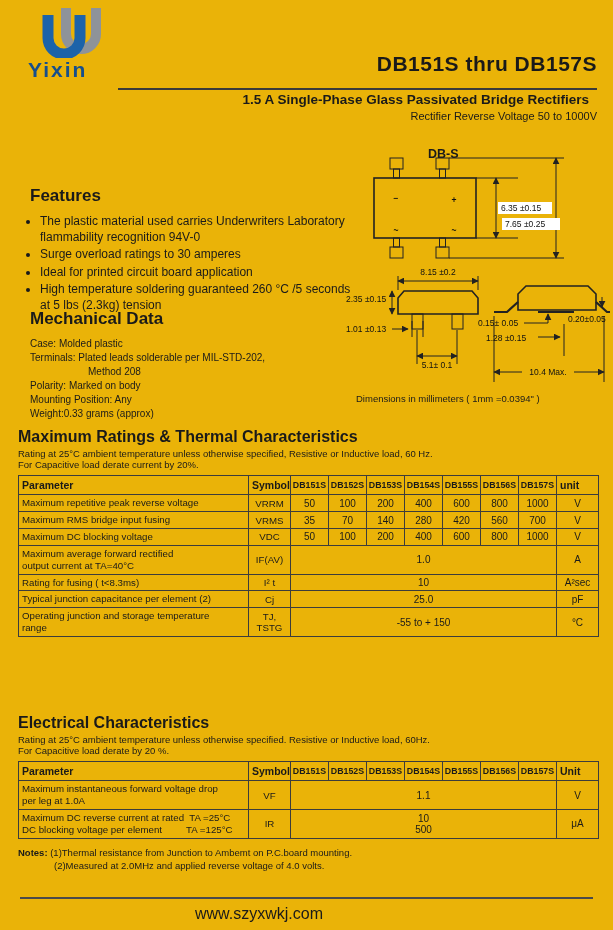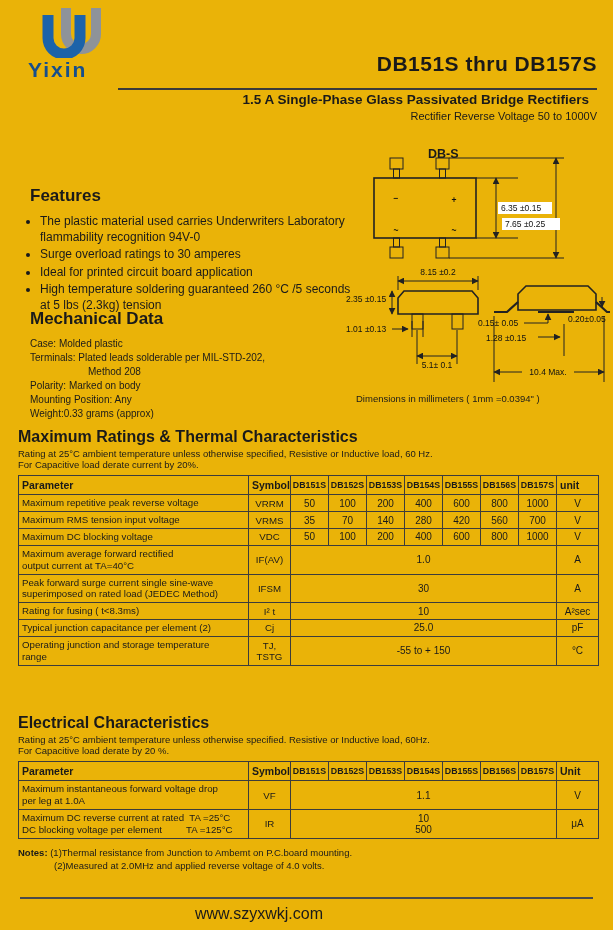--- a/index.html
+++ b/index.html
@@ -218,21 +218,21 @@
         <td class="val">50</td>
         <td class="val">100</td>
         <td class="val">200</td>
         <td class="val">400</td>
         <td class="val">600</td>
         <td class="val">800</td>
         <td class="val">1000</td>
         <td class="unit">V</td>
       </tr>
       <tr>
-        <td class="param">Maximum RMS tension input voltage</td>
+        <td class="param">Maximum RMS bridge input fusing</td>
         <td class="sym">VRMS</td>
         <td class="val">35</td>
         <td class="val">70</td>
         <td class="val">140</td>
         <td class="val">280</td>
         <td class="val">420</td>
         <td class="val">560</td>
         <td class="val">700</td>
         <td class="unit">V</td>
       </tr>
@@ -246,27 +246,20 @@
         <td class="val">600</td>
         <td class="val">800</td>
         <td class="val">1000</td>
         <td class="unit">V</td>
       </tr>
       <tr>
         <td class="param">Maximum average forward rectified
 output current at TA=40°C</td>
         <td class="sym">IF(AV)</td>
         <td class="val" colspan="7">1.0</td>
-        <td class="unit">A</td>
-      </tr>
-      <tr>
-        <td class="param">Peak forward surge current single sine-wave
-superimposed on rated load (JEDEC Method)</td>
-        <td class="sym">IFSM</td>
-        <td class="val" colspan="7">30</td>
         <td class="unit">A</td>
       </tr>
       <tr>
         <td class="param">Rating for fusing ( t&lt;8.3ms)</td>
         <td class="sym">I² t</td>
         <td class="val" colspan="7">10</td>
         <td class="unit">A²sec</td>
       </tr>
       <tr>
         <td class="param">Typical junction capacitance per element (2)</td>

